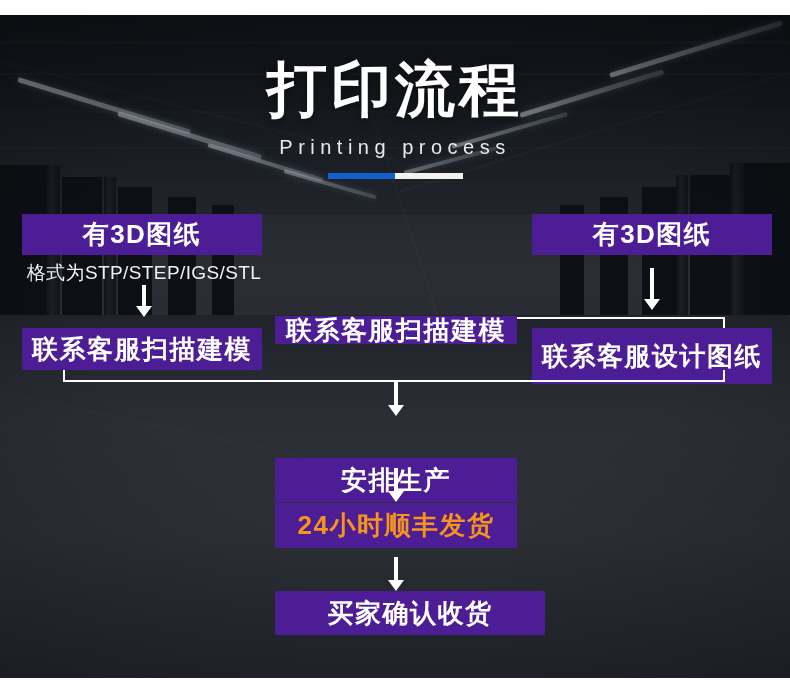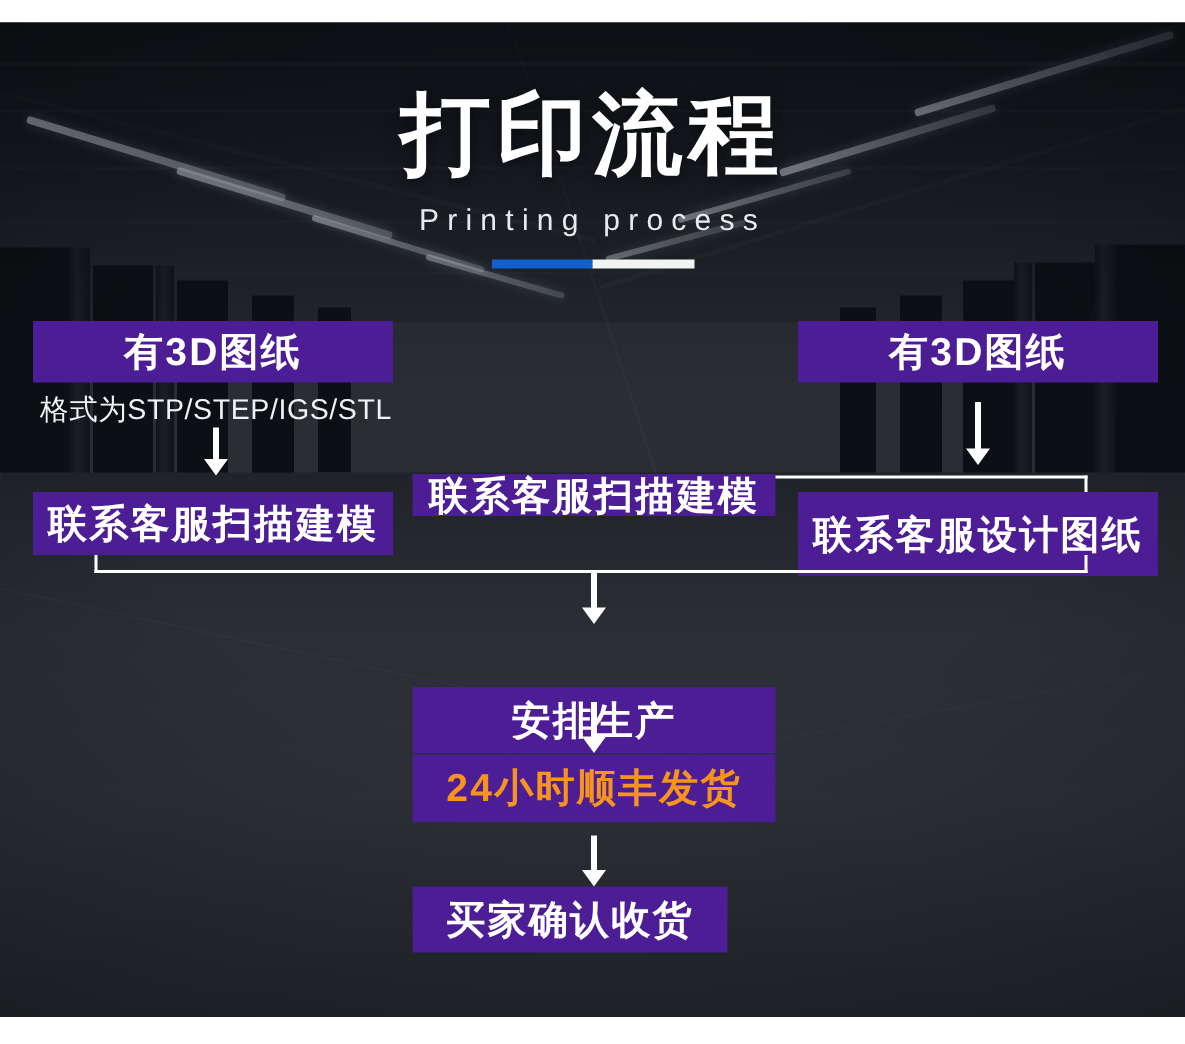--- a/index.html
+++ b/index.html
@@ -161,15 +161,15 @@
     <div class="head" style="top:23px;"></div>
   </div>
 
   <div class="box accent" style="left:275px;top:503px;width:242px;height:45px;">24小时顺丰发货</div>
 
   <div class="arrow" style="left:388px;top:557px;height:34px;">
     <div class="stem" style="height:24px;"></div>
     <div class="head" style="top:23px;"></div>
   </div>
 
-  <div class="box" style="left:275px;top:591px;width:210px;height:44px;">买家确认收货</div>
+  <div class="box" style="left:275px;top:591px;width:270px;height:44px;">买家确认收货</div>
 
 </div>
 
 </body></html>

